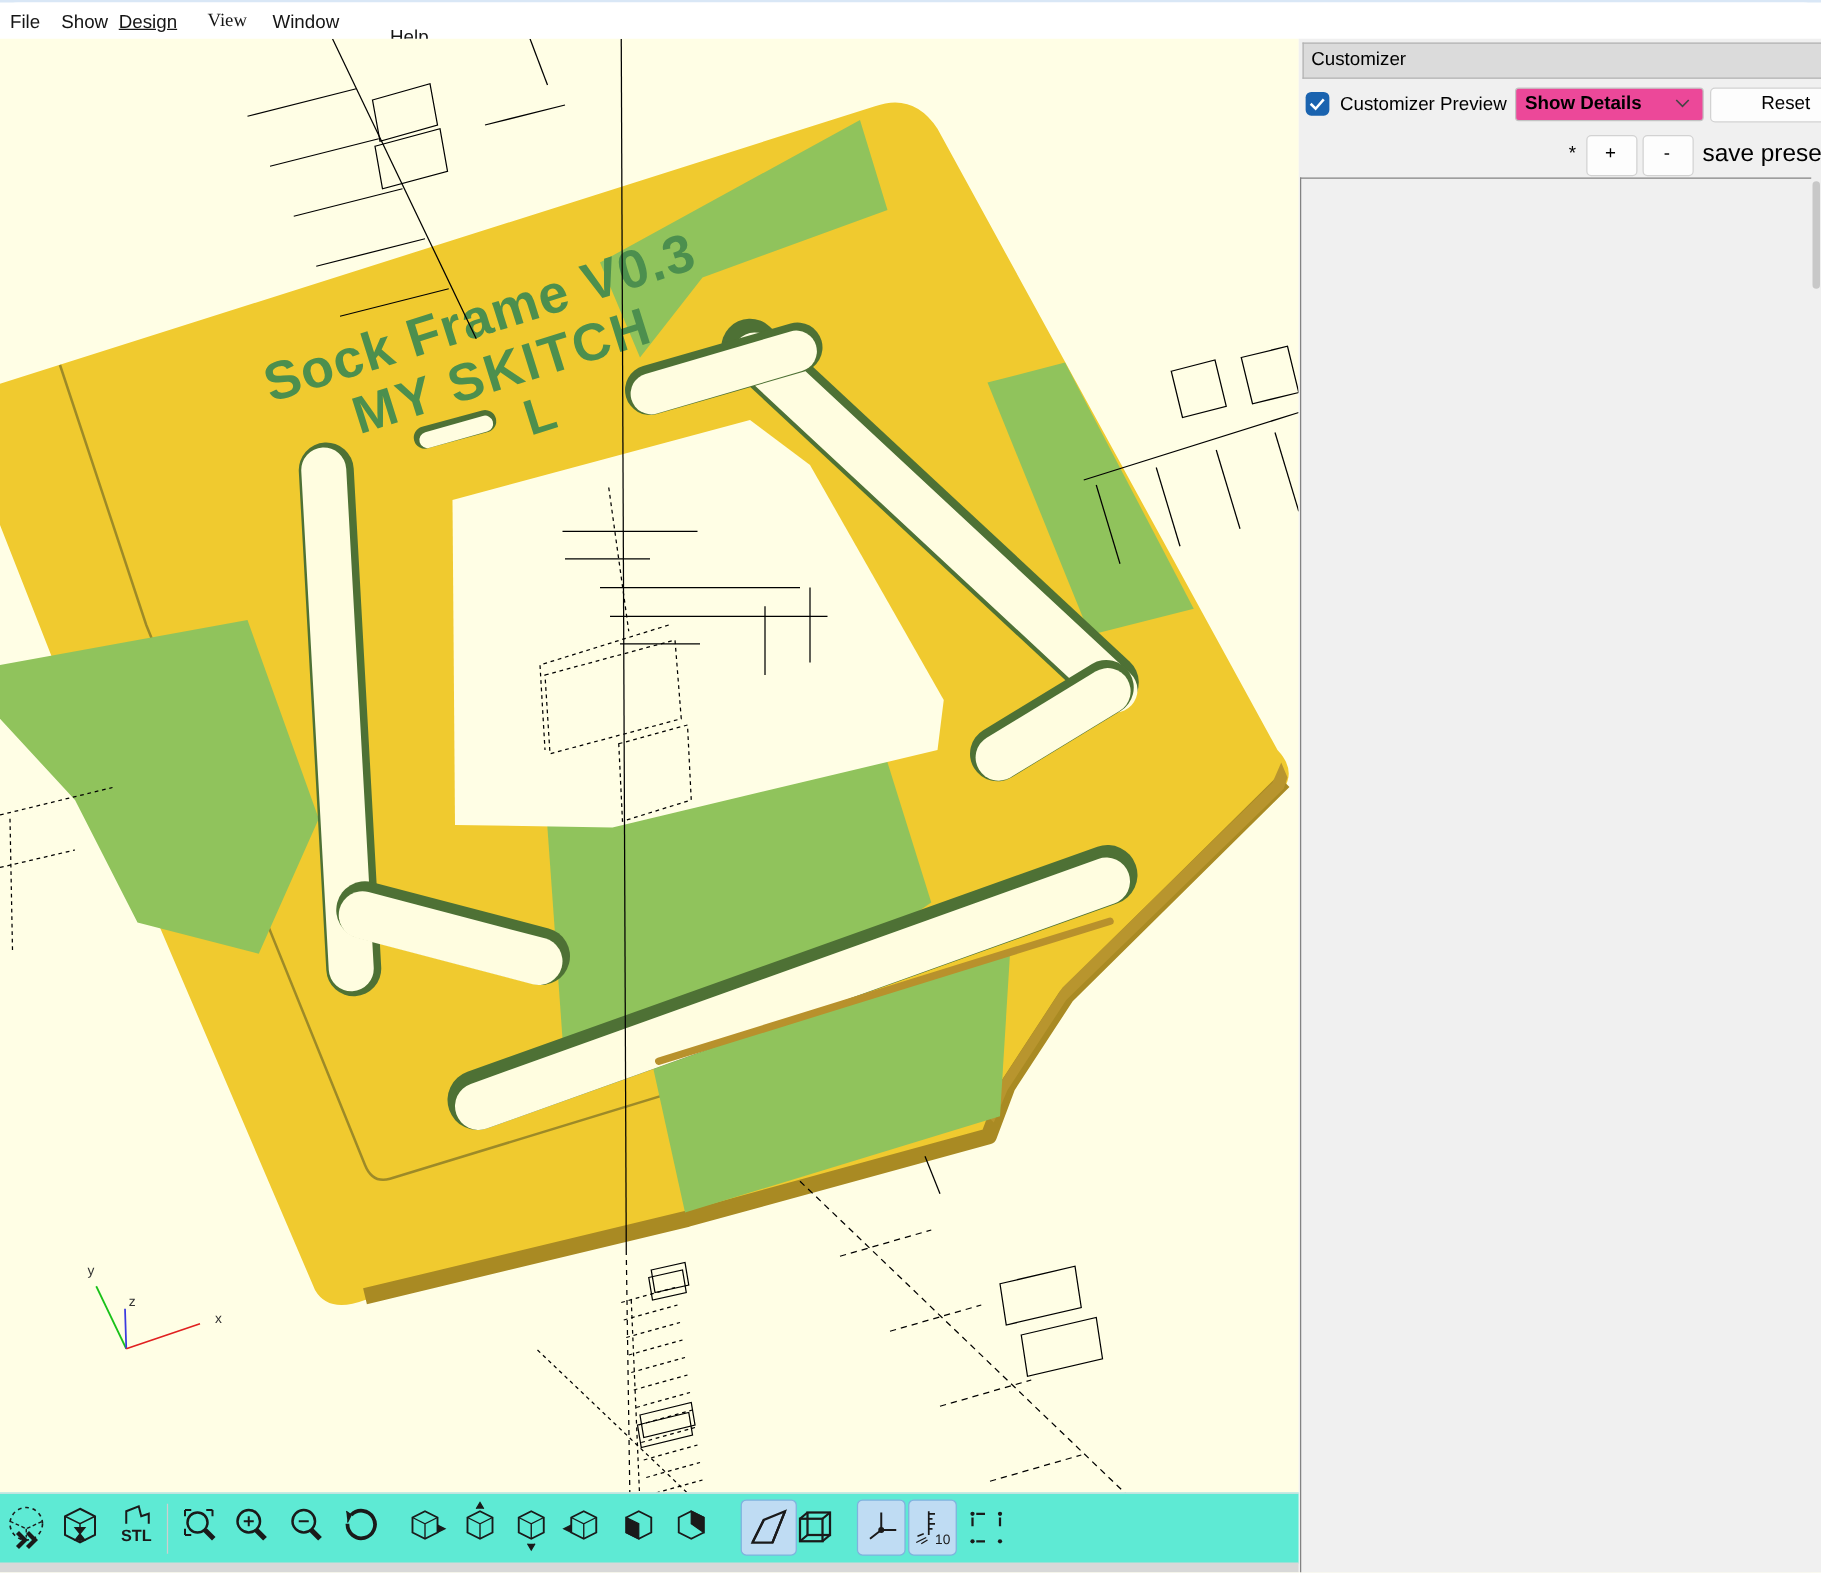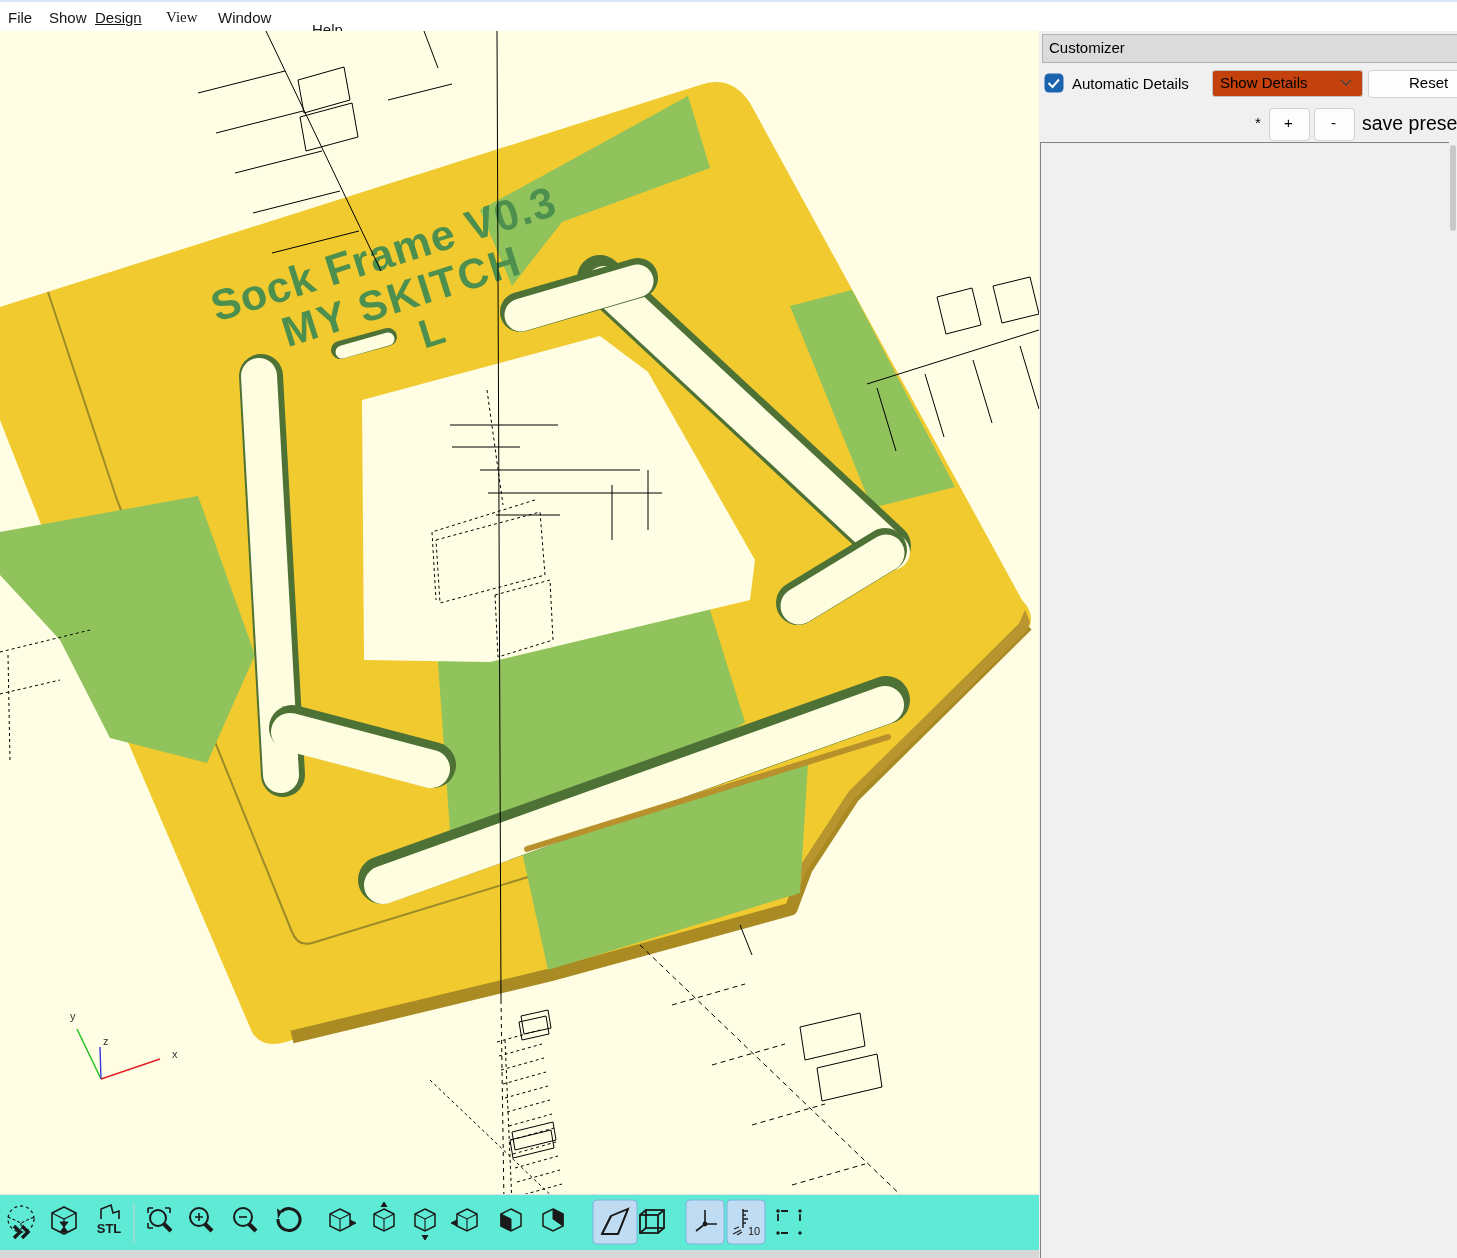--- a/index.html
+++ b/index.html
@@ -290,23 +290,23 @@
 <div class="abs" style="left:1039px;top:31px;width:468px;height:1227px;background:#f0f0f0;overflow:hidden;font-size:15px;color:#000;">
 
   <div class="abs" style="left:3px;top:3px;width:415px;height:27px;background:#dbdbdb;border:1px solid #b3b3b3;border-right:none;">
     <span class="abs" style="left:6px;top:4px;">Customizer</span>
   </div>
 
   <svg class="abs" style="left:5px;top:42px;" width="20" height="20" viewBox="0 0 20 20">
       <rect x="0.5" y="0.5" width="19" height="19" rx="4.5" fill="#1a63af"></rect>
       <path d="M4.5,10 L8.5,14 L15,6.5" stroke="#fff" stroke-width="2" fill="none"></path>
     </svg>
-  <span class="abs" style="left:33px;top:44px;">Automatic Details</span>
-
-  <div class="abs" style="left:173px;top:39px;width:149px;height:25px;background:#c2410c;border:1px solid #c3c3c3;border-radius:3px;">
+  <span class="abs" style="left:33px;top:44px;">Customizer Preview</span>
+
+  <div class="abs" style="left:173px;top:39px;width:149px;height:25px;background:#ec4899;border:1px solid #c3c3c3;border-radius:3px;font-weight:bold;">
     <span class="abs" style="left:7px;top:3px;">Show Details</span>
     <svg class="abs" style="left:127px;top:8px;" width="12" height="8" viewBox="0 0 12 8">
         <path d="M1,1 L6,6 L11,1" stroke="#444" stroke-width="1.3" fill="none"></path>
       </svg>
   </div>
 
   <div class="abs" style="left:329px;top:39px;width:95px;height:26px;background:#fdfdfd;border:1px solid #d2d2d2;border-radius:4px;">
     <span class="abs" style="left:40px;top:3px;">Reset</span>
   </div>
 

